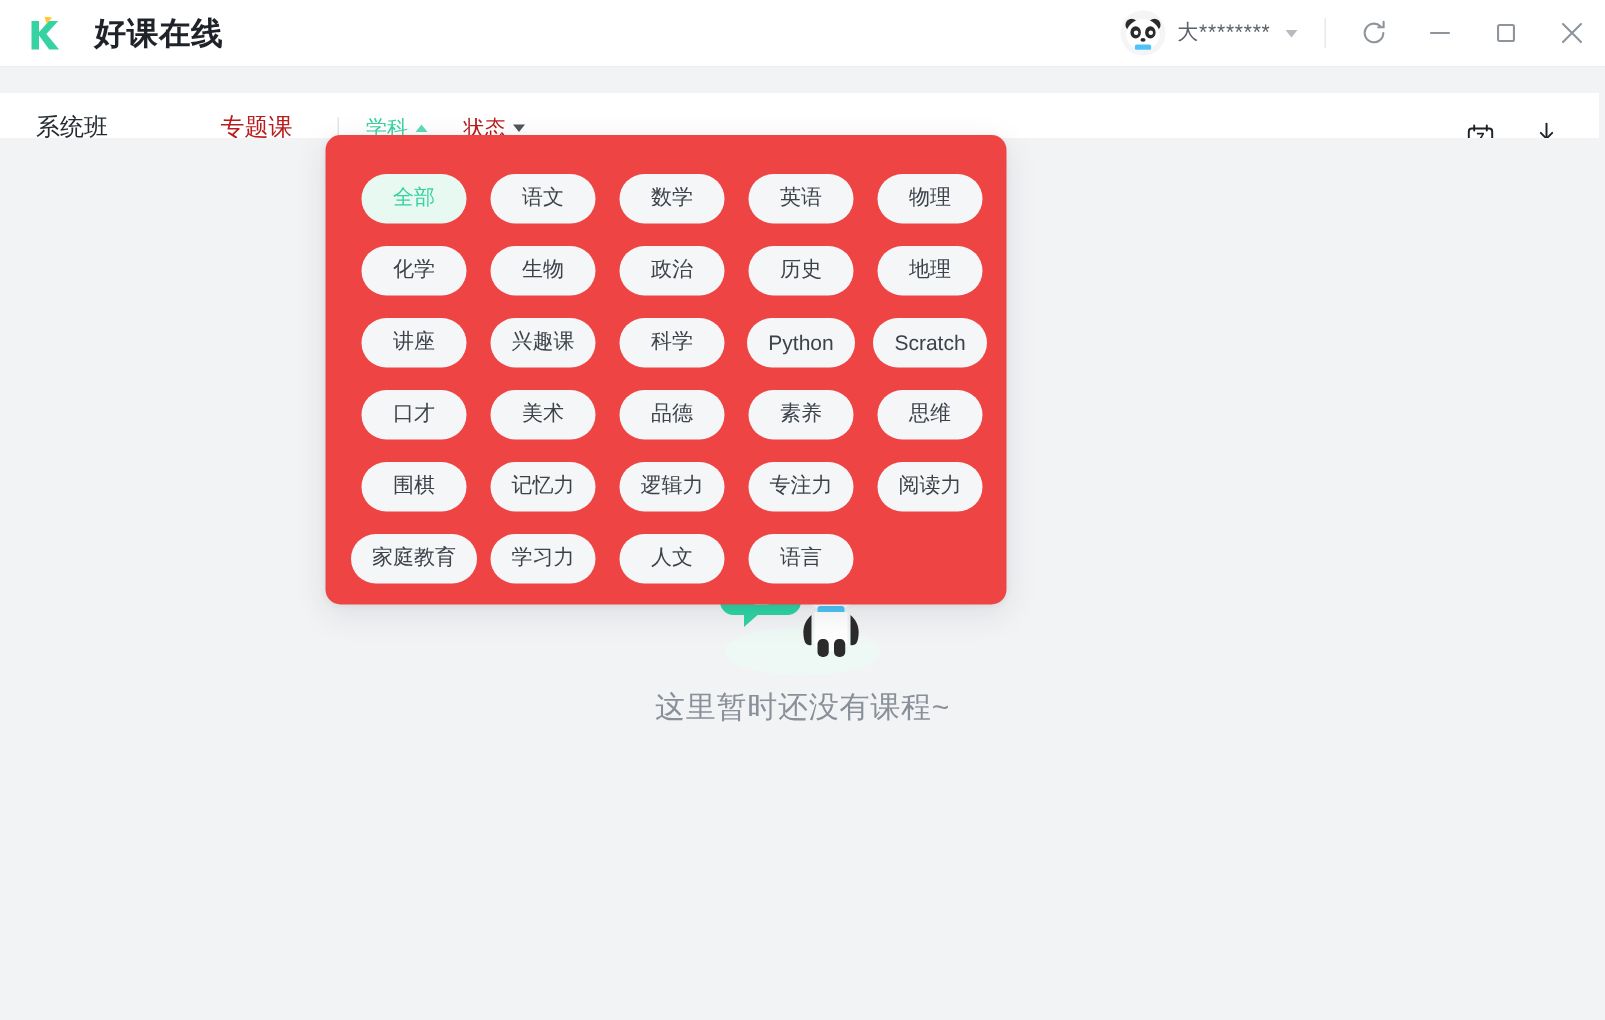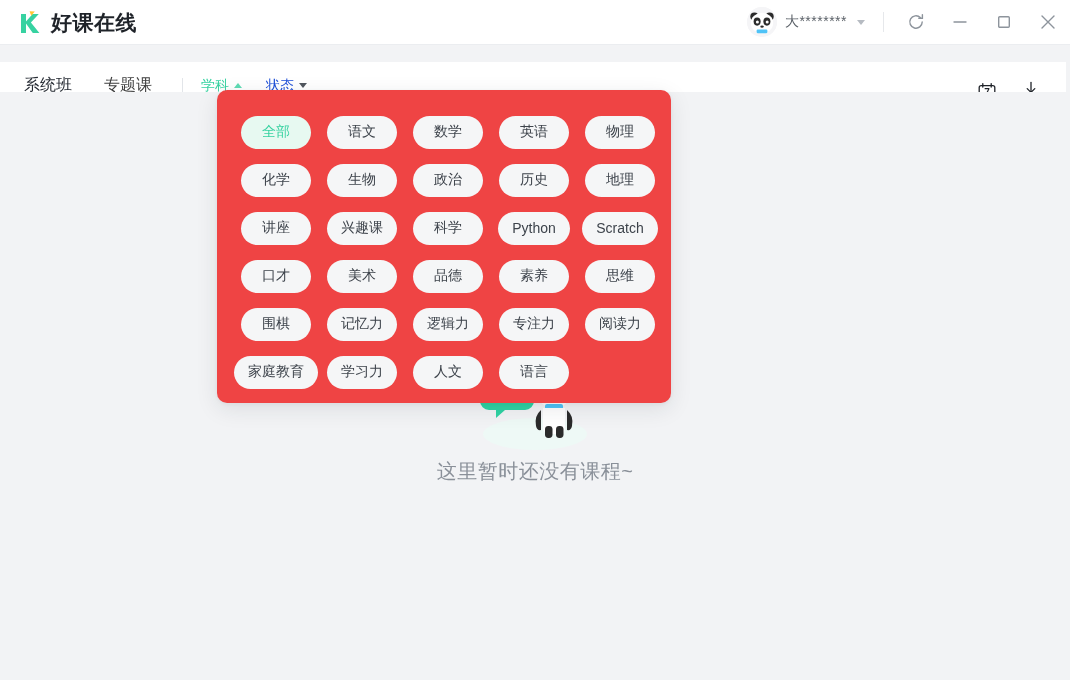--- a/index.html
+++ b/index.html
@@ -27,21 +27,21 @@
     background: #ffffff;
     border-bottom: 1px solid #ebedf0;
     display: flex;
     align-items: center;
   }
 
   .brand {
     display: flex;
     align-items: center;
     margin-left: 17px;
-    gap: 8px;
+    gap: 20px;
   }
   .brand-mark {
     width: 26px;
     height: 26px;
     position: relative;
     flex: none;
   }
   .brand-text {
     font-size: 21px;
     font-weight: bold;
@@ -131,21 +131,21 @@
     font-size: 16px;
     color: #262b33;
     padding: 0 8px;
     margin-right: 16px;
     height: 47px;
     display: flex;
     align-items: center;
     cursor: pointer;
     white-space: nowrap;
   }
-  .nav-tab.active { color: #404040; }
+  .nav-tab.active { color: #b91c1c; margin-left: 43px; }
   .nav-tab.active::after {
     content: "";
     position: absolute;
     left: 50%;
     transform: translateX(-50%);
     bottom: 6px;
     width: 24px;
     height: 3px;
     border-radius: 2px;
     background: #37d2a1;
@@ -156,21 +156,21 @@
     height: 16px;
     background: #e2e5e9;
     margin: 0 18px 0 6px;
   }
 
   .nav-filter {
     display: flex;
     align-items: center;
     gap: 5px;
     font-size: 14px;
-    color: #1d4ed8;
+    color: #b91c1c;
     margin-right: 24px;
     cursor: pointer;
     white-space: nowrap;
   }
   .nav-filter.open { color: #37d2a1; }
   .caret-up {
     width: 0; height: 0;
     border-left: 4px solid transparent;
     border-right: 4px solid transparent;
     border-bottom: 5px solid #5fdcb4;

